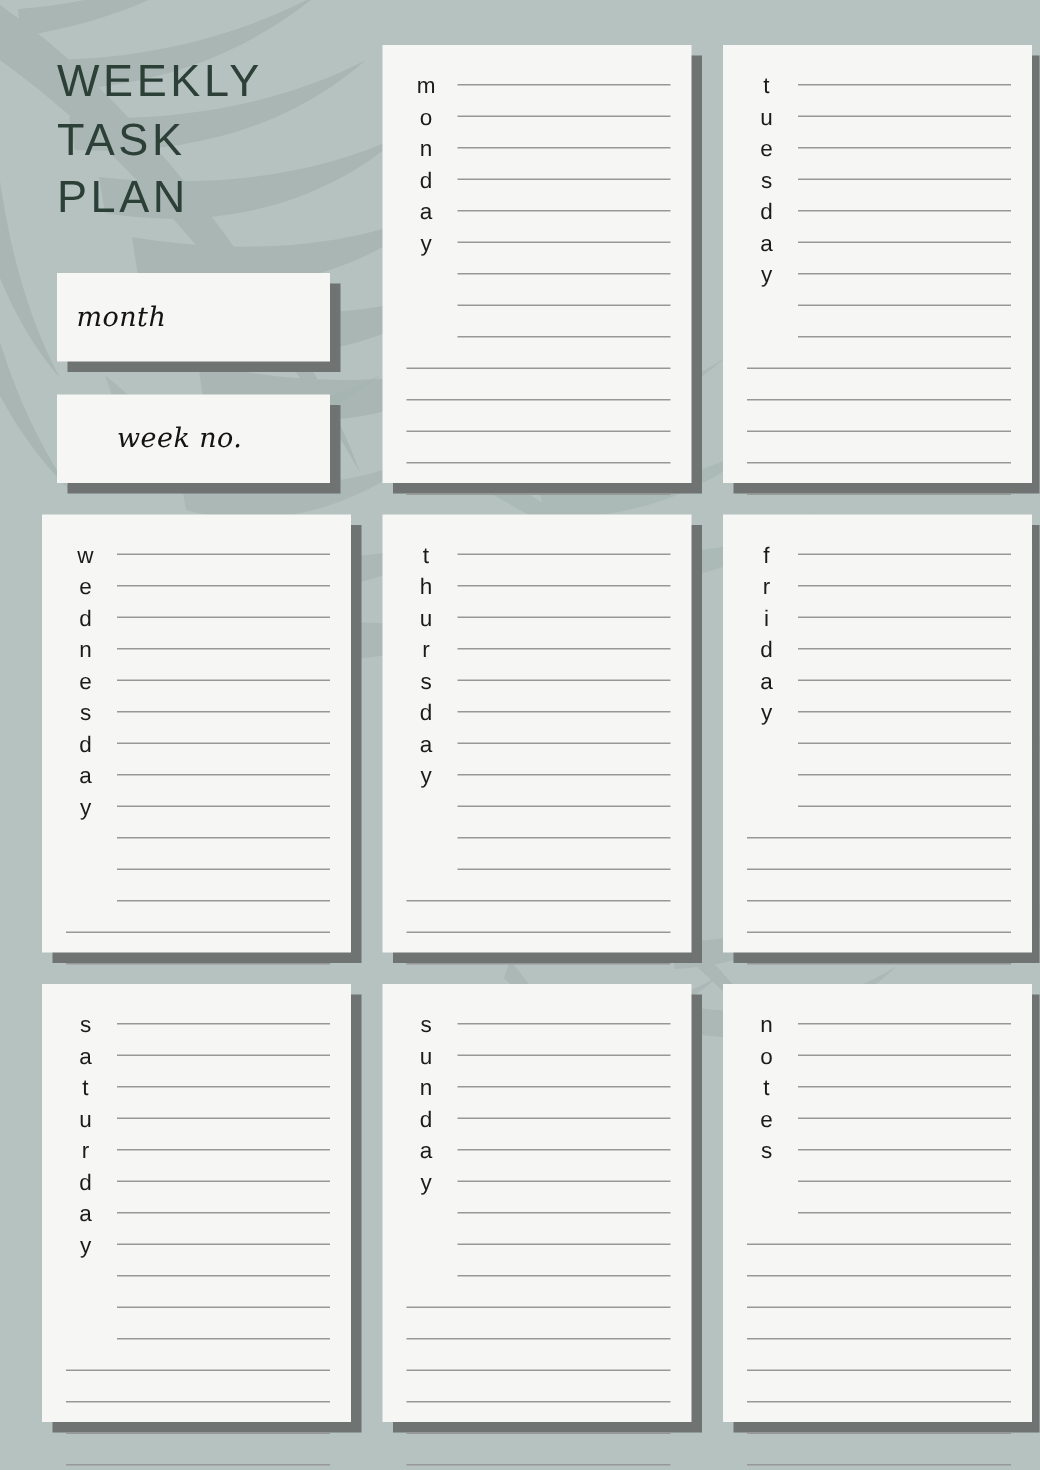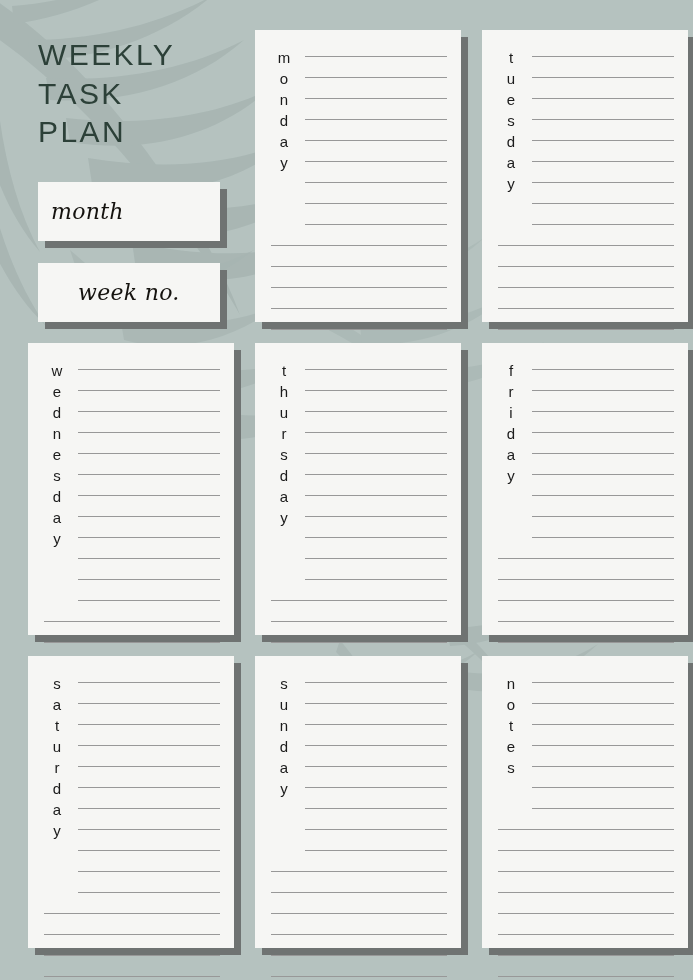--- a/index.html
+++ b/index.html
@@ -55,21 +55,21 @@
     margin-right:14px;
     display:flex;align-items:center;
     box-sizing:border-box;
     padding-left:13px;
   }
   .label-box.month{margin-top:30px;}
   .label-box.week{margin-top:22px;padding-left:40px;}
   .script{
     font-family:"DejaVu Serif",serif;
     font-style:italic;
-    font-size:22px;
+    font-size:18px;
     color:#15130f;
     letter-spacing:.3px;
   }
 
   
   .card-body{display:flex;flex:1;}
   .vword{
     width:26px;flex:0 0 26px;
     display:flex;flex-direction:column;
     align-items:center;

